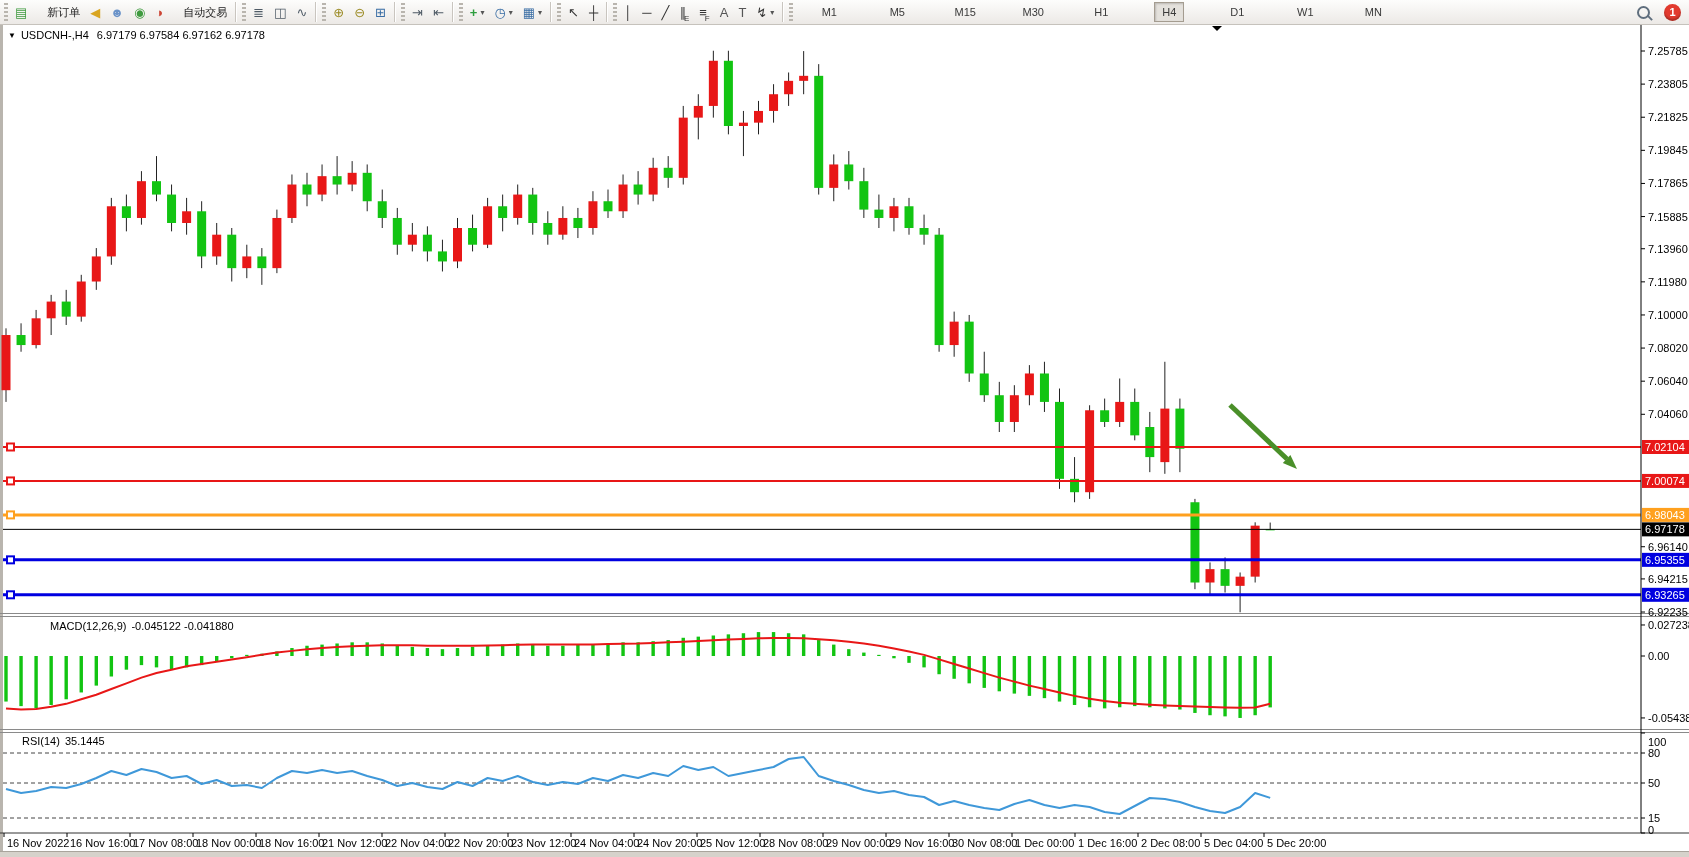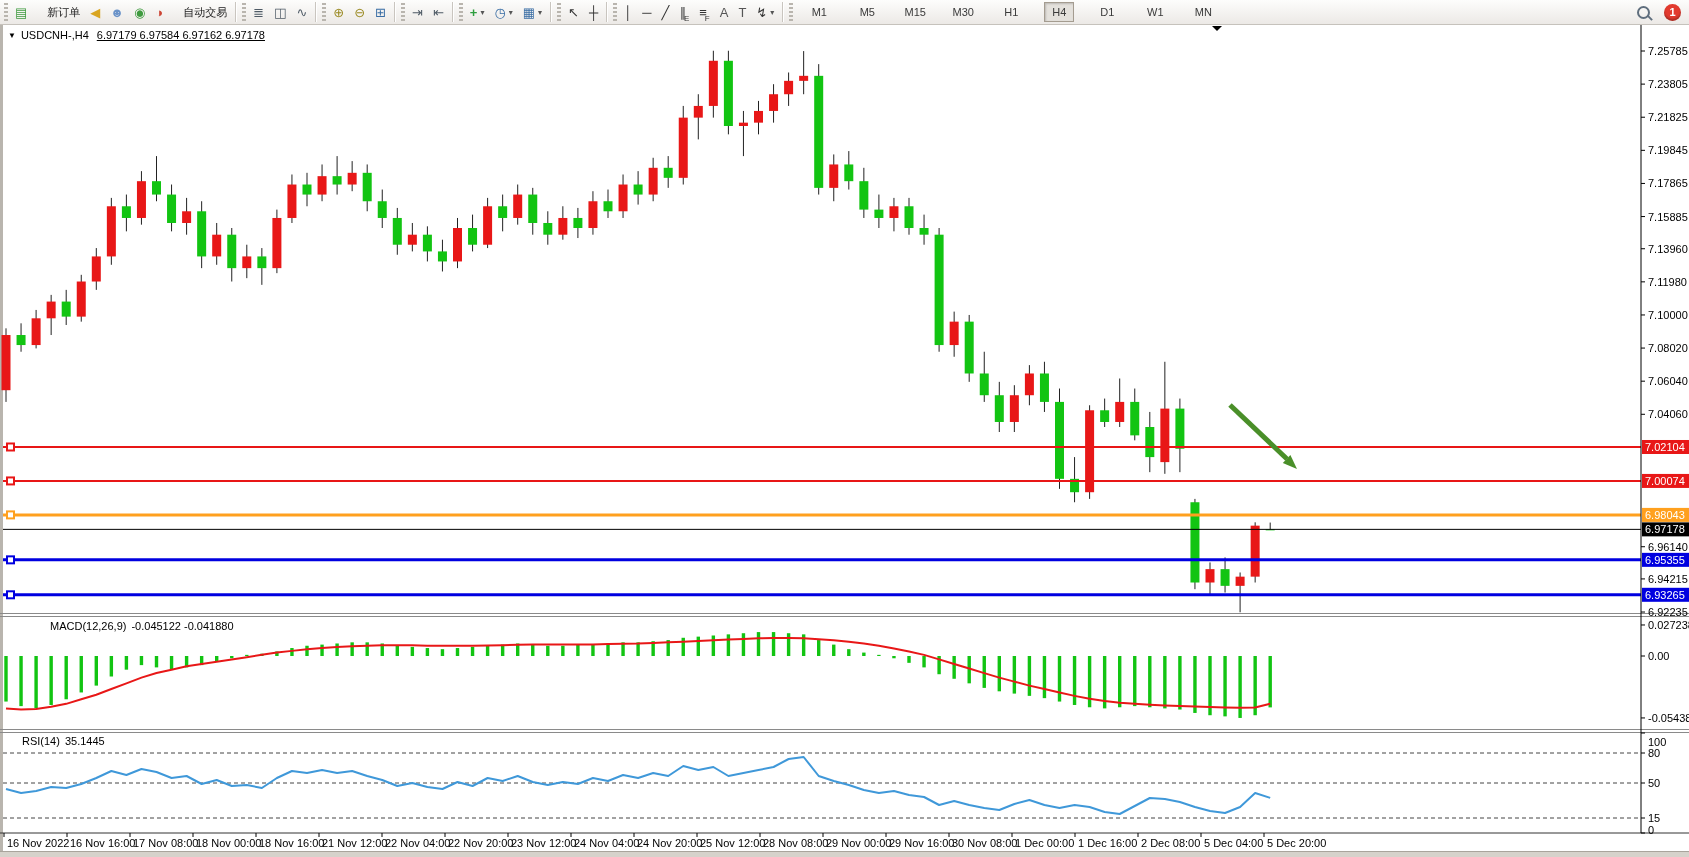--- a/index.html
+++ b/index.html
@@ -21,33 +21,33 @@
   .tb-handle{width:4px;height:18px;margin:0 2px;
     background:repeating-linear-gradient(#b9b5ae 0 2px,transparent 2px 4px);
   }
   .tb-sep{width:1px;height:20px;background:#c9c5bf;border-right:1px solid #fff;margin:0 3px;}
   .tbtn{display:inline-flex;align-items:center;height:22px;padding:0 4px;border:1px solid transparent;border-radius:2px;cursor:default;}
   .tbtn .gl{font-size:13px;line-height:13px;display:inline-block;}
   .tbtn .sub{font-size:8px;margin-left:-2px;align-self:flex-end;color:#333;}
   .tbtn .lbl{margin-left:20px;color:#1a1a1a;}
   .tbtn .dd{font-size:8px;color:#555;margin-left:3px;}
   .tf{display:inline-block;min-width:22px;text-align:center;height:18px;line-height:18px;
-      padding:0 3px;color:#3a3a3a;border:1px solid transparent;margin:0 9px;}
+      padding:0 3px;color:#3a3a3a;border:1px solid transparent;margin:0 19px;}
   .tf.active{background:#e4e1dc;border:1px solid #a49c90;box-shadow:inset 1px 1px 2px rgba(0,0,0,.18);}
   #tb-right{margin-left:auto;display:flex;align-items:center;padding-right:8px;}
   .mag{position:relative;width:9px;height:9px;border:2px solid #5f6e7d;border-radius:50%;margin-right:14px;display:inline-block;}
   .mag::after{content:"";position:absolute;left:8px;top:9px;width:6px;height:2px;background:#5f6e7d;transform:rotate(45deg);}
   .badge{width:17px;height:17px;border-radius:50%;background:#e23a2e;color:#fff;
     font-weight:bold;font-size:11px;line-height:17px;text-align:center;display:inline-block;
     box-shadow:inset 0 -2px 2px rgba(0,0,0,.25);}
   
   .overlay{position:absolute;z-index:5;}
   #symbol-title{top:29px;left:8px;display:flex;align-items:center;}
   #symbol-title .tri{font-size:8px;margin-right:5px;color:#000;}
-  #symbol-title .ohlc{margin-left:8px;text-decoration:underline;}
+  #symbol-title .ohlc{margin-left:8px;}
   #macd-label{top:620px;left:6px;padding-left:44px;}
   #rsi-label{top:735px;left:6px;padding-left:16px;}
   .ind-val{margin-left:5px;}
   #status-strip{position:absolute;left:0;bottom:0;width:1689px;height:5px;background:#d6d2cb;border-top:1px solid #a9a49c;}
 </style>
 </head>
 <body>
 
 <div id="toolbar">
     <span class="tb-handle"></span>

